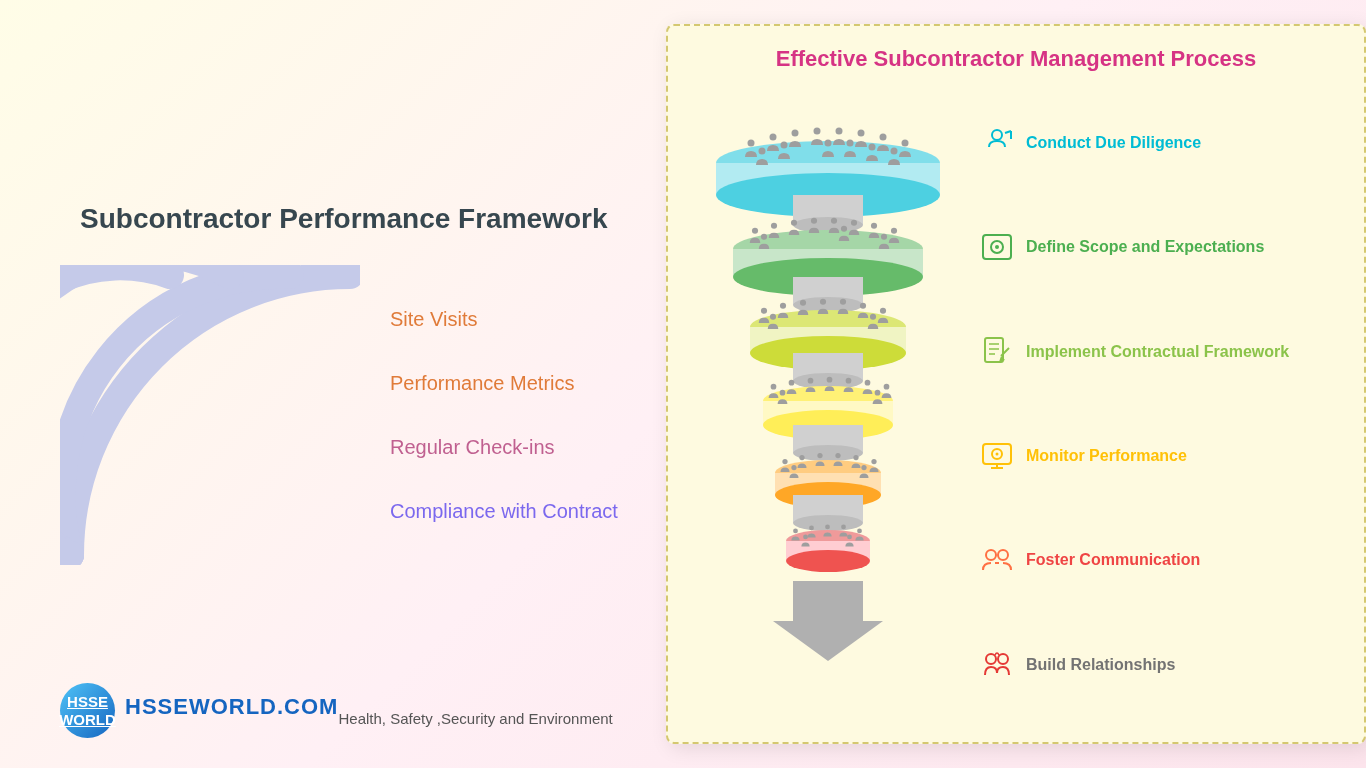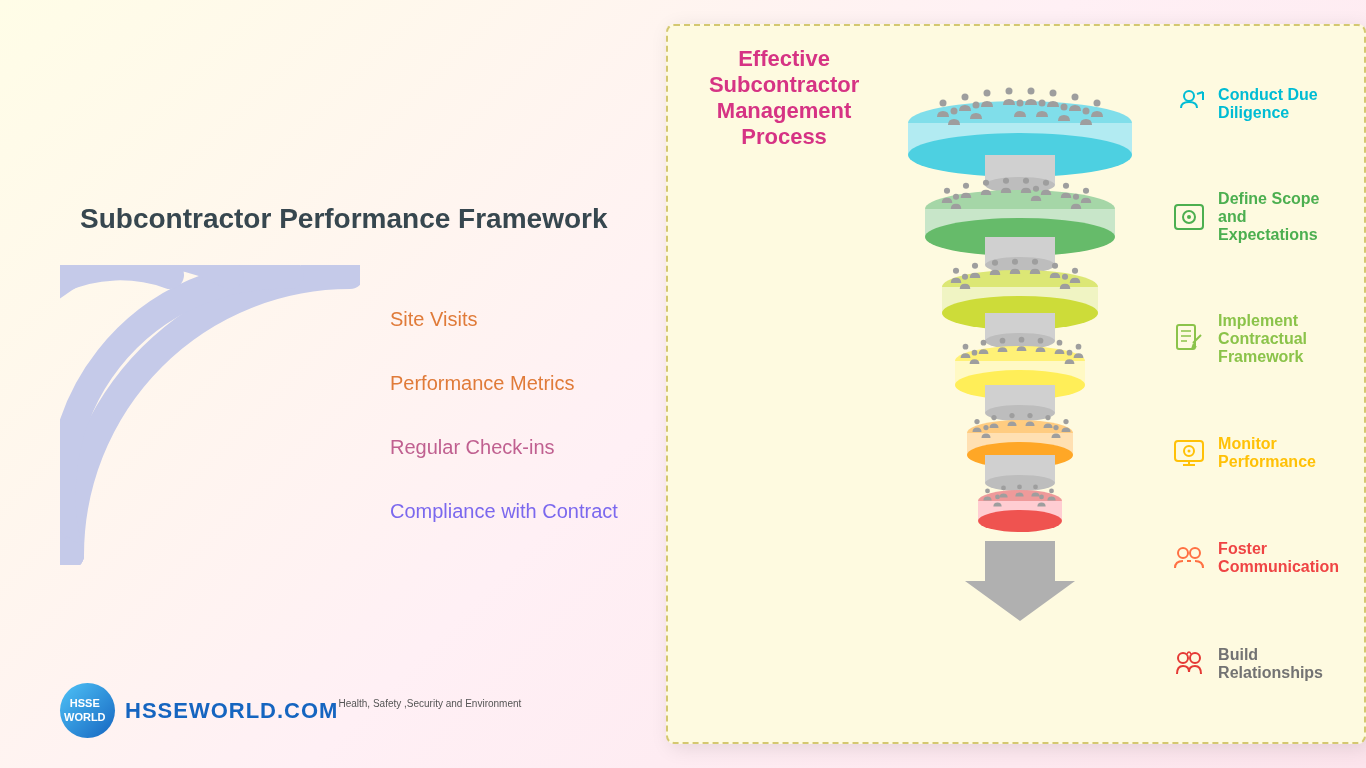--- a/index.html
+++ b/index.html
@@ -82,55 +82,58 @@
       gap: 10px;
     }
 
     .logo-circle {
       width: 55px;
       height: 55px;
       border-radius: 50%;
       background: linear-gradient(135deg, #4fc3f7, #1565c0);
       display: flex;
       align-items: center;
-      justify-content: flex-start;
+      justify-content: center;
       color: white;
-      font-size: 11px;
+      font-size: 15px;
       font-weight: bold;
       text-align: center;
       line-height: 1.2;
       padding: 4px;
+      text-decoration: underline;
     }
 
     .logo-text-area {
       display: flex;
       flex-direction: row;
     }
 
     .logo-main {
       font-size: 22px;
       font-weight: bold;
       color: #1565c0;
       letter-spacing: 1px;
     }
 
     .logo-sub {
-      font-size: 10px;
+      font-size: 15px;
       color: #555;
+      margin-top: 16px;
     }
 
     
     .right-panel {
       width: 700px;
       height: 720px;
       background: #fefae0;
       border-radius: 8px;
       border: 2px dashed #d4c870;
       padding: 20px 20px 20px 20px;
       display: flex;
+      flex-direction: column;
       position: relative;
       box-shadow: 4px 4px 20px rgba(0,0,0,0.1);
       margin-left: 6px;
     }
 
     .right-title {
       text-align: center;
       font-size: 22px;
       font-weight: bold;
       color: #d63384;

